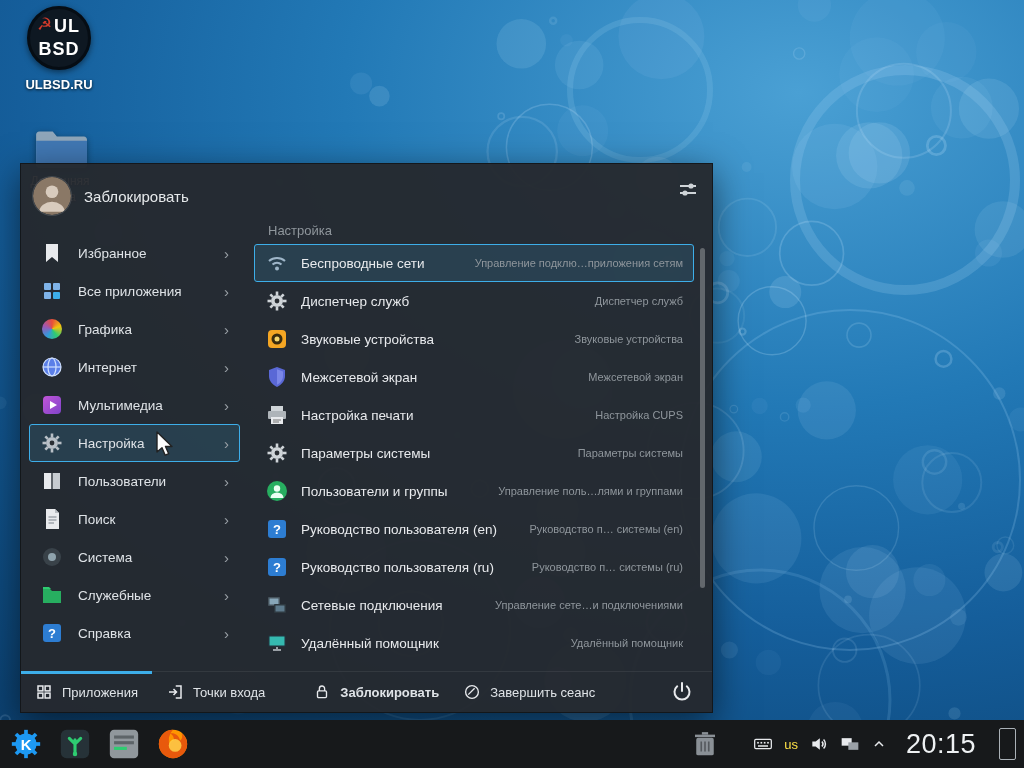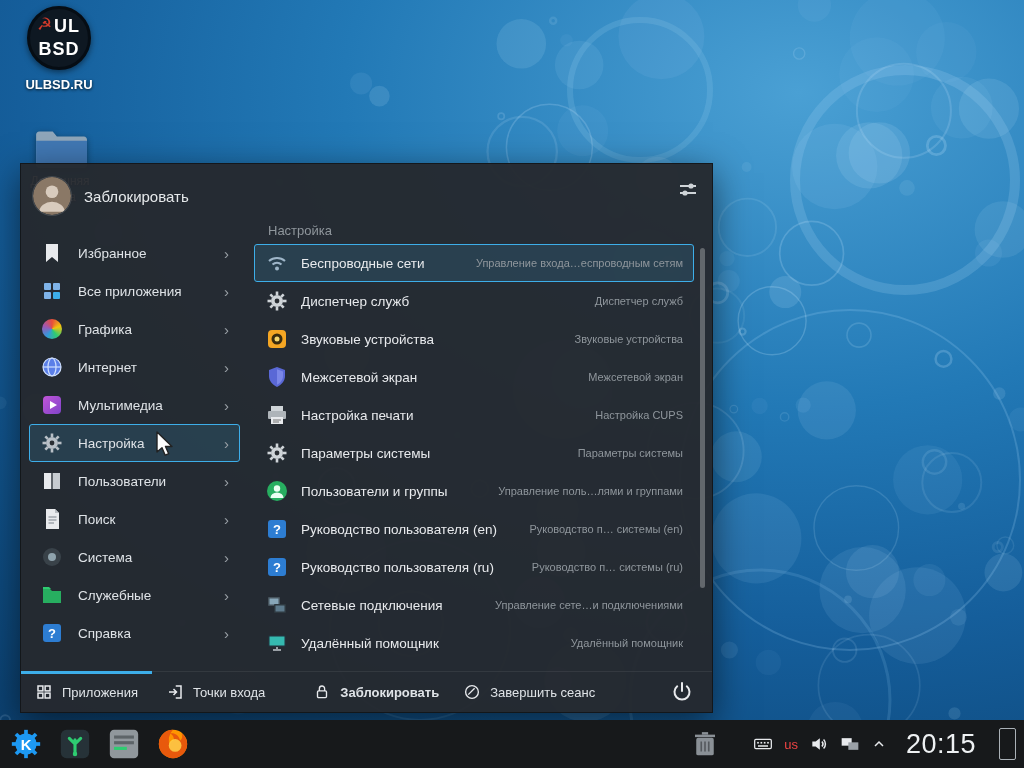--- a/index.html
+++ b/index.html
@@ -69,21 +69,21 @@
 
   
   .taskbar { position:absolute; left:0; bottom:0; width:1024px; height:48px; background:#17191b; display:flex; align-items:center; z-index:6; }
   .tb-apps { display:flex; align-items:center; gap:15px; padding-left:9px; }
   .tb-icon { width:34px; height:34px; }
   .tb-icon svg { width:100%; height:100%; display:block; }
   .tray { margin-left:auto; display:flex; align-items:center; gap:11px; padding-right:8px; }
   .tray .trash { width:30px; height:30px; margin-right:22px; }
   .tray .tray-ic { width:20px; height:20px; }
   .tray .tray-ic svg, .tray .trash svg { width:100%; height:100%; display:block; }
-  .kb-layout { color:#ef4444; font-size:13px; }
+  .kb-layout { color:#fde047; font-size:13px; }
   .clock { color:#eef1f3; font-size:27px; letter-spacing:.5px; padding:0 8px; }
   .show-desktop { width:17px; height:32px; border:1px solid #aab1b7; border-radius:2px; margin-left:4px; }
 
   .cursor { position:absolute; left:155px; top:431px; z-index:20; pointer-events:none; }
 </style>
 </head>
 <body>
 
 <div class="desktop">
 
@@ -404,21 +404,21 @@
     <span class="icon-slot">
               <svg viewBox="0 0 24 24">
                 <g stroke="#9fb6c9" stroke-width="2" fill="none">
                   <path d="M4 10a12 12 0 0 1 16 0"></path>
                   <path d="M7.5 13.5a7 7 0 0 1 9 0"></path>
                 </g>
                 <circle cx="12" cy="17.5" r="2" fill="#9fb6c9"></circle>
               </svg>
             </span>
     <span class="app-name">Беспроводные сети</span>
-    <span class="app-desc">Управление входа…еспроводным сетям</span>
+    <span class="app-desc">Управление подклю…приложения сетям</span>
   </div>
 
   <div class="app-row">
     <span class="icon-slot">
               <svg viewBox="0 0 24 24">
                 <g stroke="#cfd4d8" stroke-width="2.6">
                   <line x1="12" y1="2.5" x2="12" y2="6"></line>
                   <line x1="12" y1="18" x2="12" y2="21.5"></line>
                   <line x1="2.5" y1="12" x2="6" y2="12"></line>
                   <line x1="18" y1="12" x2="21.5" y2="12"></line>

